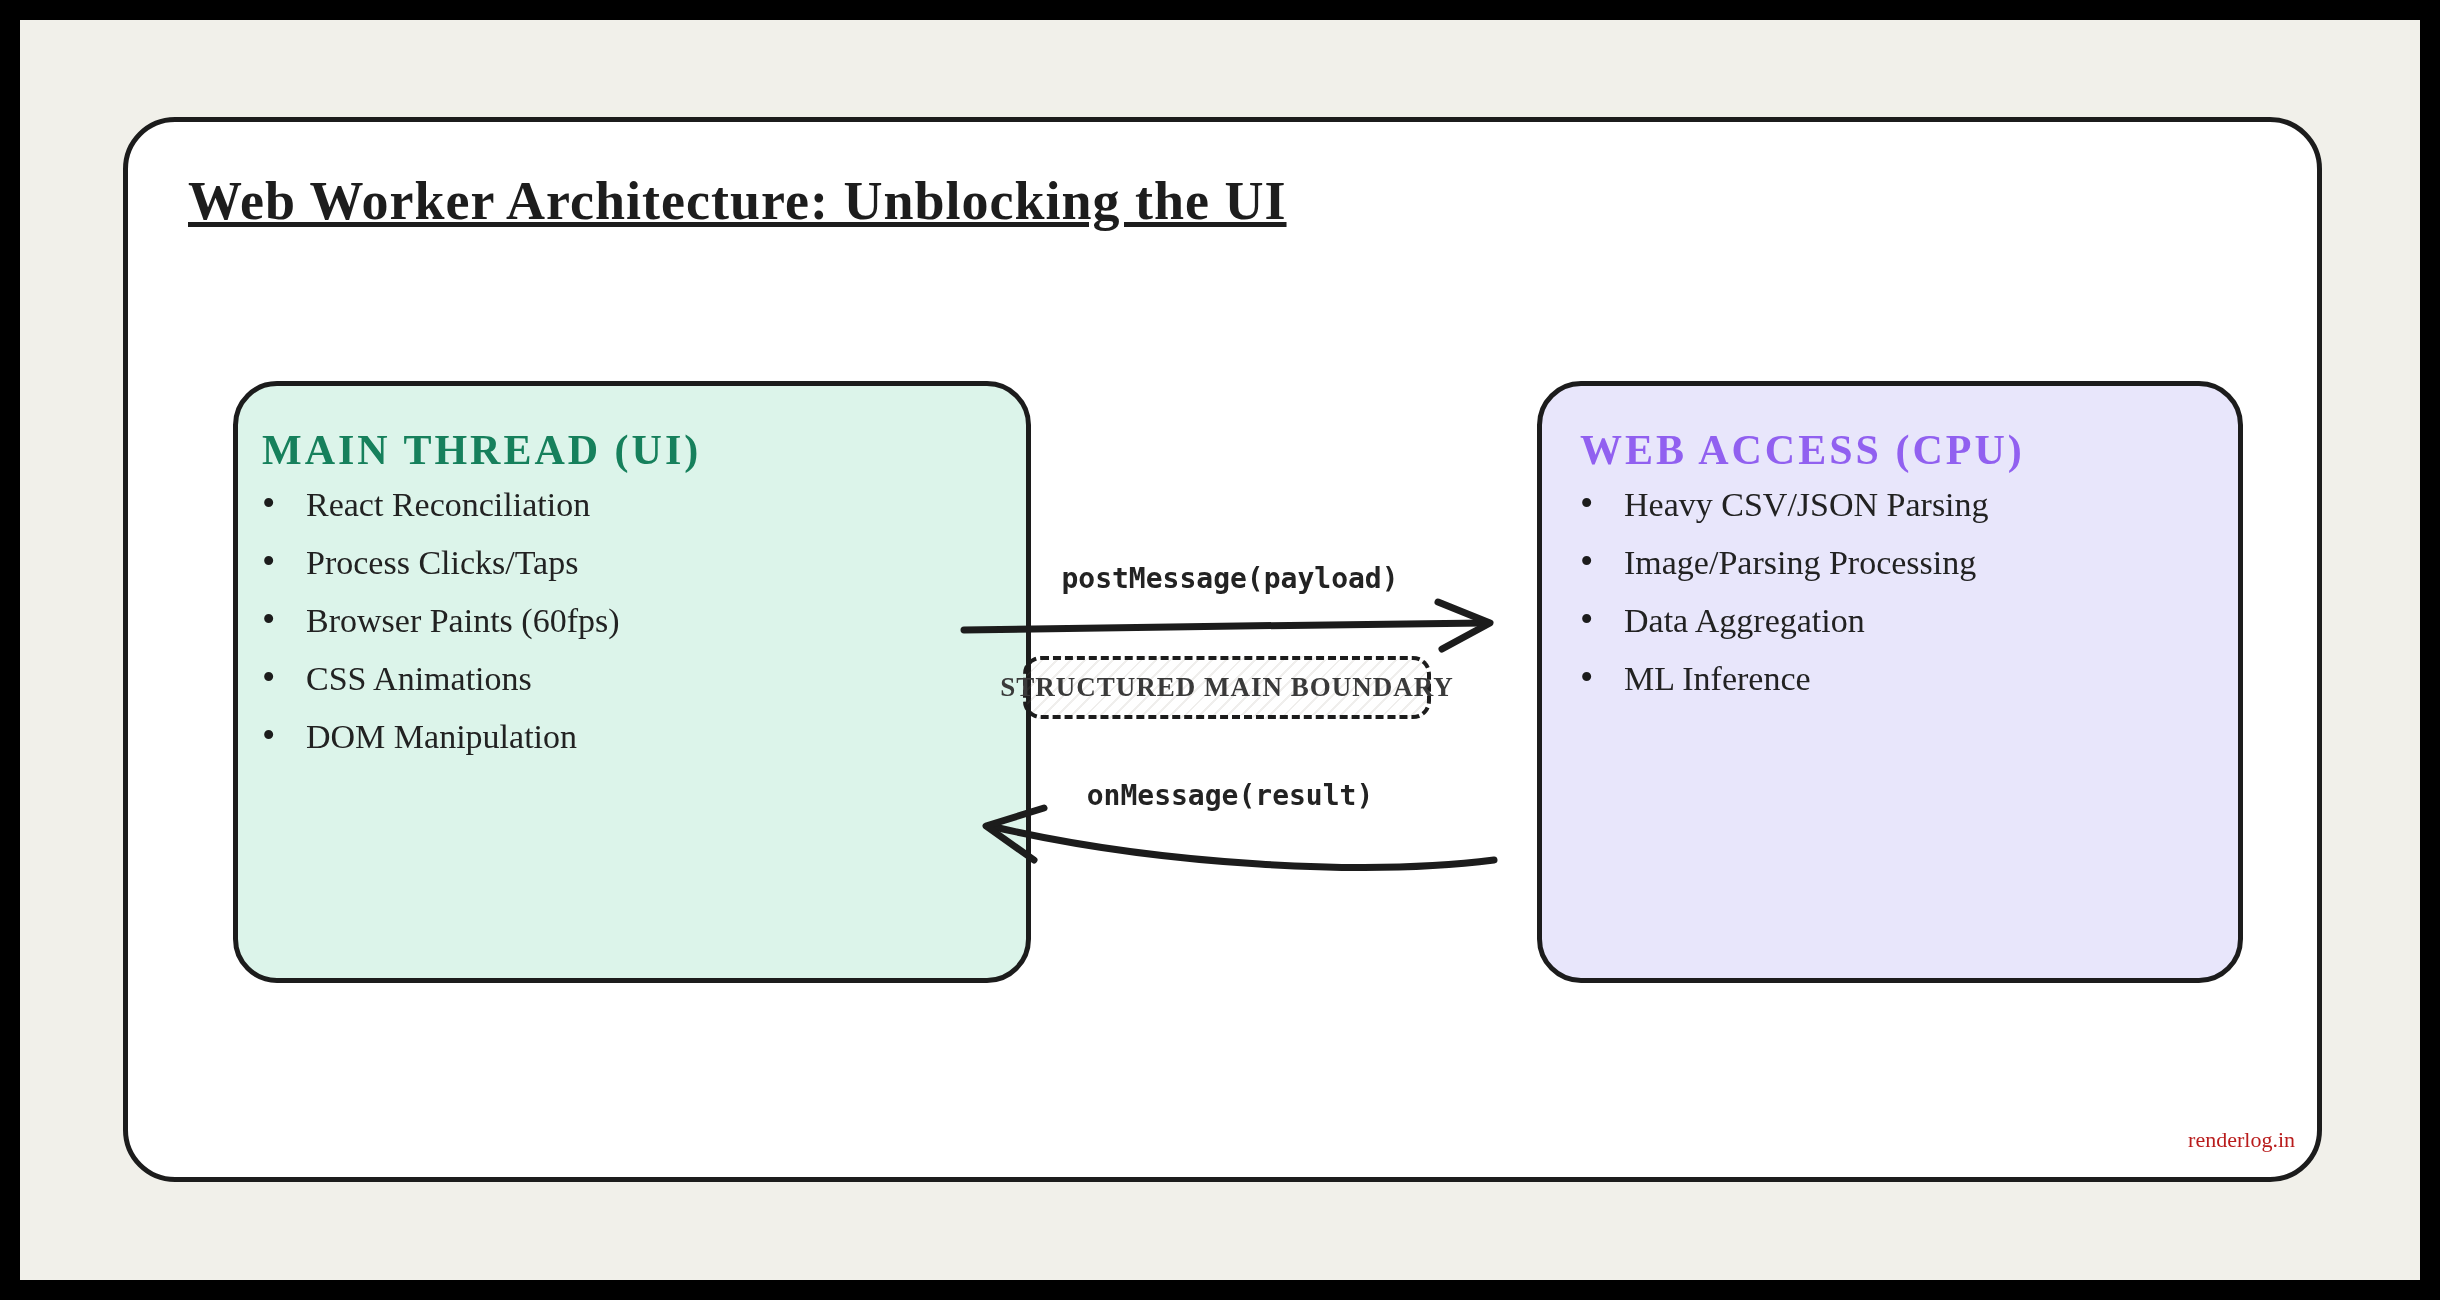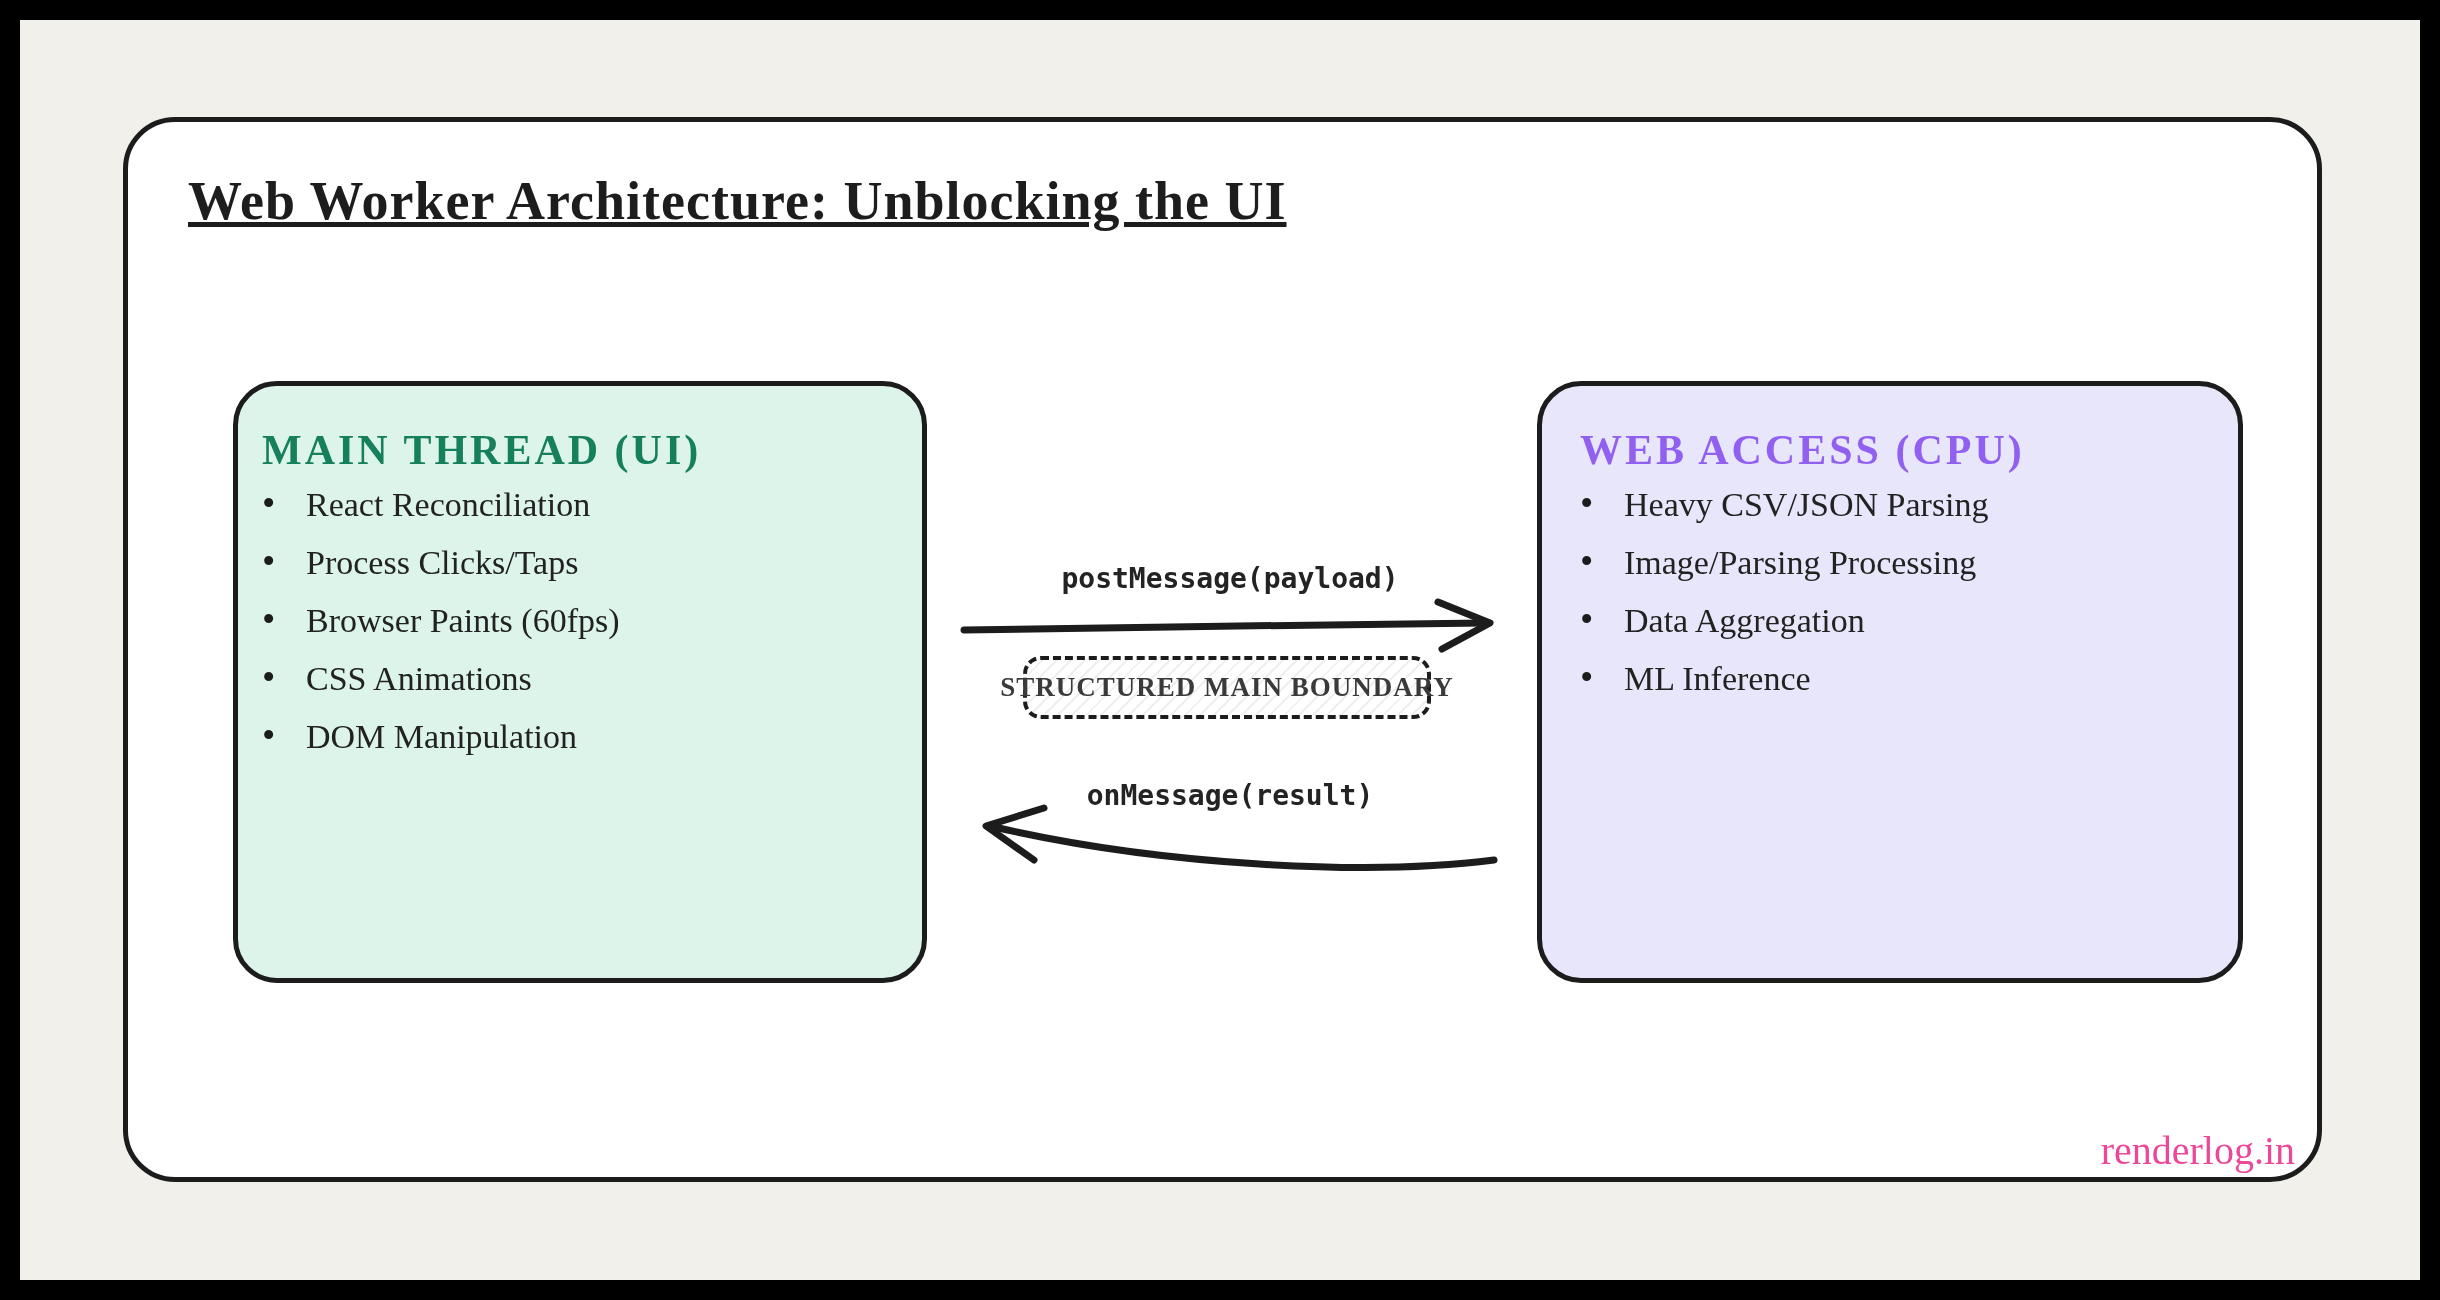--- a/index.html
+++ b/index.html
@@ -21,21 +21,21 @@
     position:absolute; left:60px; top:48px; width:1400px;
     font-family:cursive; font-size:54px; font-weight:700; color:#1d1d1d;
     letter-spacing:1px; white-space:nowrap;text-decoration:underline;
   }
 
   .box {
     position:absolute; top:259px; height:602px;
     border:5px solid #1c1c1c; border-radius:44px;
     padding:40px 38px;
   }
-  .box.main   { left:105px;  width:694px; background:#dcf4ea;padding-left:24px; }
+  .box.main   { left:105px;  width:798px; background:#dcf4ea;padding-left:24px; }
   .box.worker { left:1409px; width:706px; background:#e8e6fb; }
 
   .box h2 {
     font-family:cursive; font-size:42px; font-weight:700;
     letter-spacing:3px; white-space:nowrap;
   }
   .box.main h2   { color:#16805c; }
   .box.worker h2 { color:#9160f0; }
 
   .box ul { list-style:none; }
@@ -69,21 +69,21 @@
       rgba(130,120,105,0.12) 0px, rgba(130,120,105,0.12) 2px,
       transparent 2px, transparent 10px);
   }
   .boundary span {
     font-family:cursive; font-size:27px; font-weight:600; color:#3a3a3a;
     letter-spacing:1px; white-space:nowrap;
   }
 
   .watermark {
     position:absolute; right:22px; top:1005px;
-    font-family:cursive; font-size:40px; color:#ec4899; white-space:nowrap;
+    font-family:cursive; font-size:22px; color:#b91c1c; white-space:nowrap;
   }
 </style>
 </head>
 <body>
 
 <div class="stage">
   <div class="sheet">
 
     <div class="title">Web Worker Architecture: Unblocking the UI</div>
 

